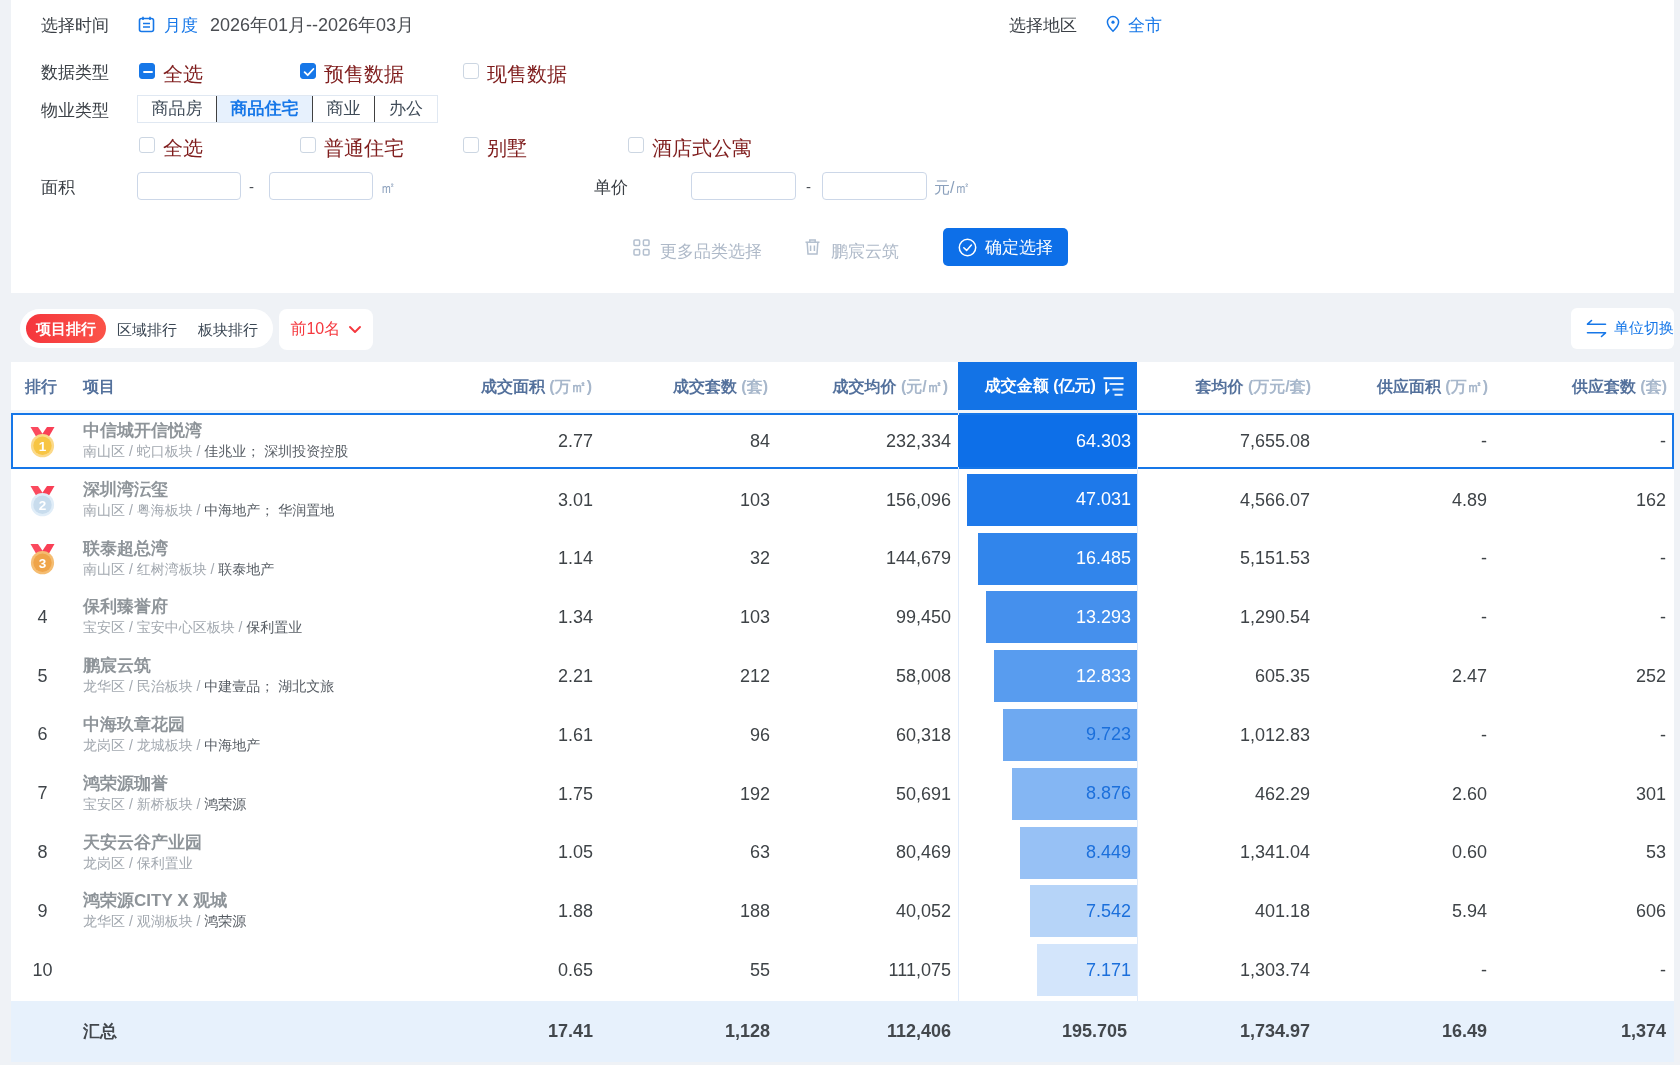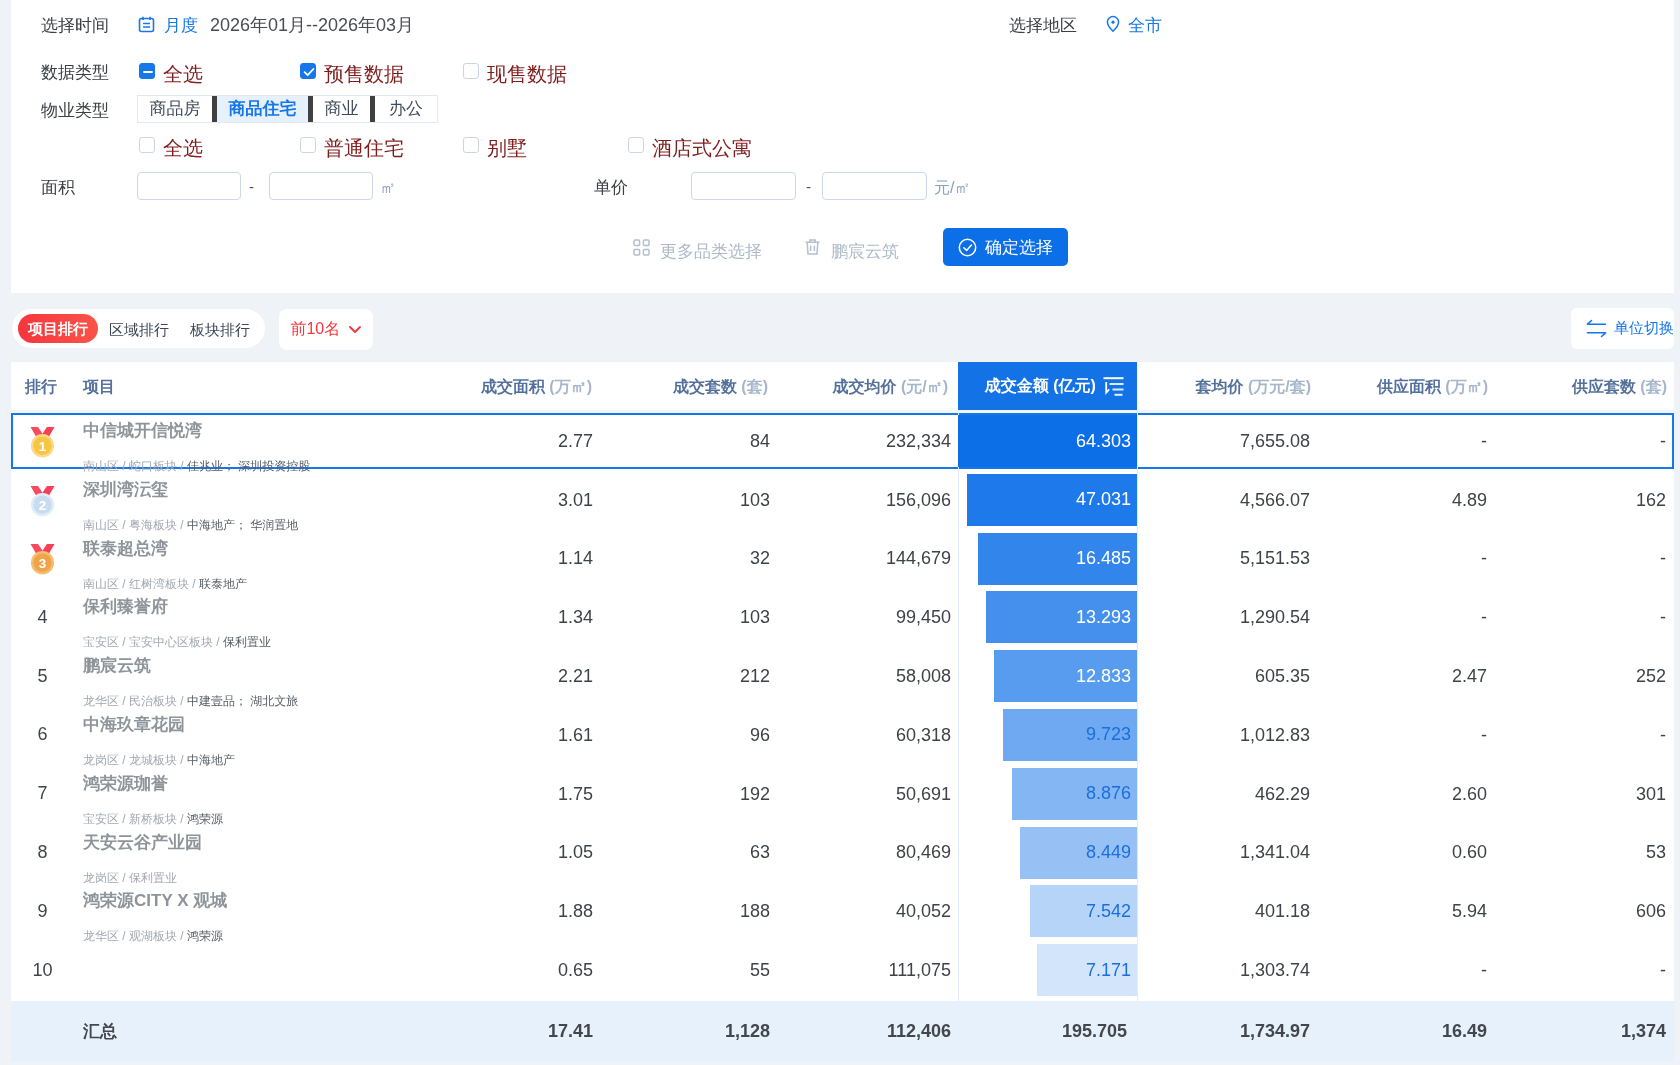--- a/index.html
+++ b/index.html
@@ -5,47 +5,47 @@
 html,body{width:1680px;height:1065px;background:#eff2f6;font-family:"Liberation Sans",sans-serif;position:relative;overflow:hidden}
 .abs{position:absolute}
 .panel{position:absolute;left:11px;top:0;width:1663px;height:293px;background:#fff}
 .lab{position:absolute;font-size:17px;color:#3b4046;white-space:nowrap}
 .blue{color:#1677e8}
 .cb{position:absolute;width:16px;height:16px;border:1px solid #ccd6e2;border-radius:3px;background:#fff}
 .cb.on{background:#1677e8;border-color:#1677e8}
 .cb svg{display:block}
 .cblab{position:absolute;font-size:20px;color:#7f1d1d;white-space:nowrap}
 .tabbar{position:absolute;left:137px;top:95px;height:28px;display:flex;border:1px solid #e0e8f2;background:#fff}
-.tab{height:26px;line-height:26px;text-align:center;font-size:17px;color:#3e4a57;border-right:5px solid #404040}
+.tab{height:26px;line-height:26px;text-align:center;font-size:17px;color:#3e4a57;border-right:1px solid #404040}
 .tab:last-child{border-right:none}
 .tab.on{background:#e7f1fd;color:#1677e8;font-weight:bold}
 .inp{position:absolute;width:104px;height:28px;border:1px solid #ccd7e8;border-radius:4px;background:#fff}
 .dash{position:absolute;font-size:15px;color:#4a4f55}
 .unit{position:absolute;font-size:16px;color:#8ba0bc;white-space:nowrap}
 .gbtn{position:absolute;font-size:17px;color:#aeb9c8;white-space:nowrap}
 .okbtn{position:absolute;left:943px;top:228px;width:125px;height:38px;background:#0d6fe8;border-radius:5px;color:#fff;font-size:17px;display:flex;align-items:center;justify-content:center}
 .okbtn svg{margin-right:8px}
-.pillbox{position:absolute;left:12px;top:309px;width:253px;height:39px;background:#fff;border-radius:20px}
+.pillbox{position:absolute;left:20px;top:309px;width:253px;height:39px;background:#fff;border-radius:20px}
 .redpill{position:absolute;left:6px;top:5px;width:80px;height:29px;border-radius:15px;background:linear-gradient(90deg,#f5363d,#fb5348);color:#fff;font-weight:bold;font-size:15px;text-align:center;line-height:29px}
 .ptab{position:absolute;top:12px;font-size:15px;color:#3b4754;white-space:nowrap}
 .topn{position:absolute;left:279px;top:309px;width:94px;height:41px;background:#fff;border-radius:8px;color:#f5383e;font-size:16px;display:flex;align-items:center;justify-content:center}
 .unitsw{position:absolute;left:1571px;top:308px;width:103px;height:41px;background:#fff;border-radius:6px;display:flex;align-items:center;justify-content:flex-end;color:#1677e8;font-size:15px}
 .table{position:absolute;left:11px;top:362px;width:1663px;background:#fff}
 .thead{position:relative;height:48px}
 .th{position:absolute;top:15px;font-size:16px;font-weight:bold;color:#54719c;white-space:nowrap}
 .un{color:#a7b7cb}
 .bluehead{position:absolute;left:947px;top:0;width:179px;height:48px;background:#1373e6;color:#fff;display:flex;align-items:center;justify-content:center;font-size:16px;font-weight:bold}
 .gap{height:3px;background:#f2f6fa}
 .row{position:relative;height:55.8px;background:#fff;margin-bottom:3px}
 .row.sel{outline:2px solid #1677e8;outline-offset:-2px}
 .rk{position:absolute;left:0;top:0;width:63px;height:100%;display:flex;align-items:center;justify-content:center}
 .rankno{font-size:18px;color:#3f4449}
 .proj{position:absolute;left:72px;top:7px}
 .pt{font-size:17px;font-weight:bold;color:#8e9499;line-height:21px}
-.ps{font-size:12px;line-height:19px;margin-top:16px}
+.ps{font-size:14px;line-height:19px;margin-top:1px}
 .subl{color:#a2a8af}
 .subd{color:#565c63}
 .num{position:absolute;top:50%;transform:translateY(-50%);font-size:18px;color:#3e4347;white-space:nowrap}
 .c3{right:1081px}.c4{right:904px}.c5{right:723px}
 .c7{right:364px}.c8{right:187px}.c9{right:8px}
 .vl{position:absolute;top:-3px;bottom:-3px;width:1px;background:#dfeafa}
 .vl-l{left:947px}.vl-r{left:1126px}
 .bar{position:absolute;top:2px;height:52px;right:537px;display:flex;align-items:center;justify-content:flex-end}
 .bar span{font-size:18px;padding-right:6px}
 .bt-w{color:#fff}

